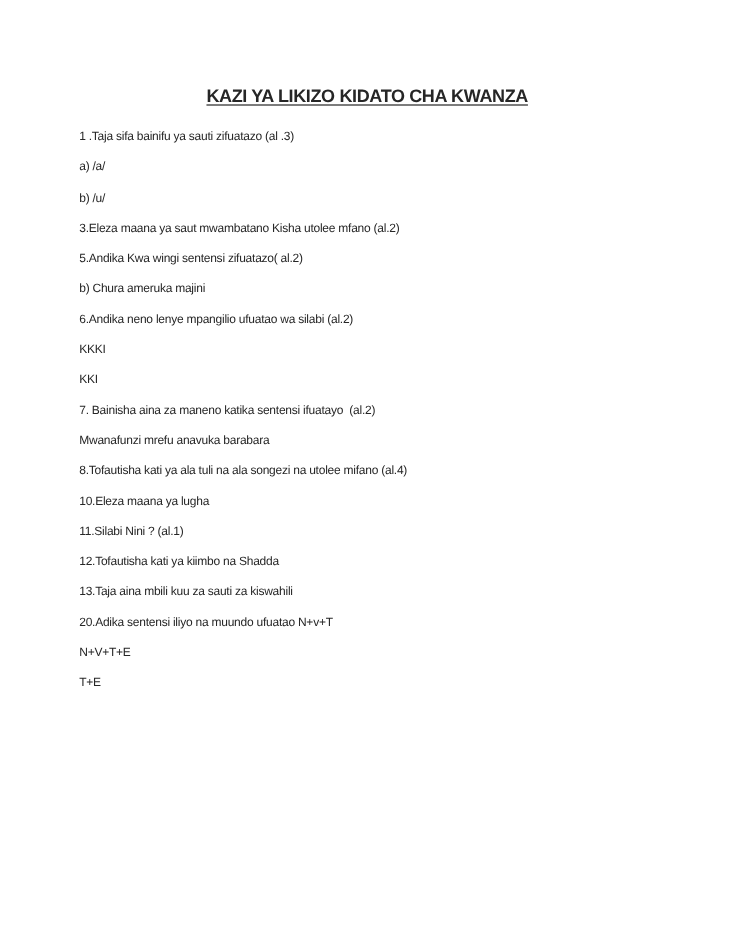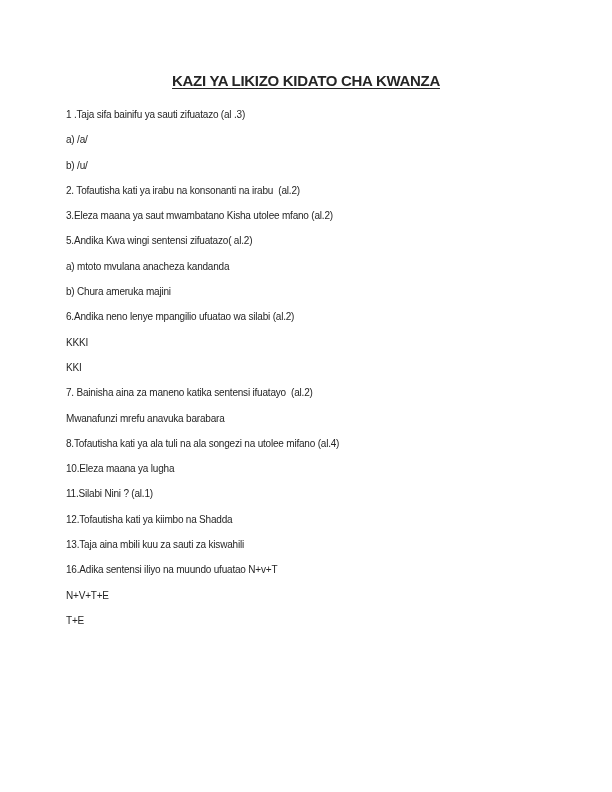--- a/index.html
+++ b/index.html
@@ -48,32 +48,30 @@
 </head>
 <body>
 
 <div class="page">
   <div class="content">
     <h1 class="doc-title">KAZI YA LIKIZO KIDATO CHA KWANZA</h1>
 
     <p class="line">1 .Taja sifa bainifu ya sauti zifuatazo (al .3)</p>
     <p class="line ind-17">a) /a/</p>
     <p class="line ind-17">b) /u/</p>
-    <p class="line">2. Tofautisha kati ya irabu na konsonanti na irabu  (al.2)</p>
     <p class="line">3.Eleza maana ya saut mwambatano Kisha utolee mfano (al.2)</p>
     <p class="line">5.Andika Kwa wingi sentensi zifuatazo( al.2)</p>
-    <p class="line ind-25">a) mtoto mvulana anacheza kandanda</p>
     <p class="line ind-25">b) Chura ameruka majini</p>
     <p class="line">6.Andika neno lenye mpangilio ufuatao wa silabi (al.2)</p>
     <p class="line ind-5">KKKI</p>
     <p class="line ind-9">KKI</p>
     <p class="line">7. Bainisha aina za maneno katika sentensi ifuatayo  (al.2)</p>
     <p class="line">Mwanafunzi mrefu anavuka barabara</p>
     <p class="line">8.Tofautisha kati ya ala tuli na ala songezi na utolee mifano (al.4)</p>
     <p class="line">10.Eleza maana ya lugha</p>
     <p class="line">11.Silabi Nini ? (al.1)</p>
     <p class="line">12.Tofautisha kati ya kiimbo na Shadda</p>
     <p class="line">13.Taja aina mbili kuu za sauti za kiswahili</p>
-    <p class="line">16.Adika sentensi iliyo na muundo ufuatao N+v+T</p>
+    <p class="line">20.Adika sentensi iliyo na muundo ufuatao N+v+T</p>
     <p class="line ind-13">N+V+T+E</p>
     <p class="line">T+E</p>
   </div>
 </div>
 
 </body></html>

